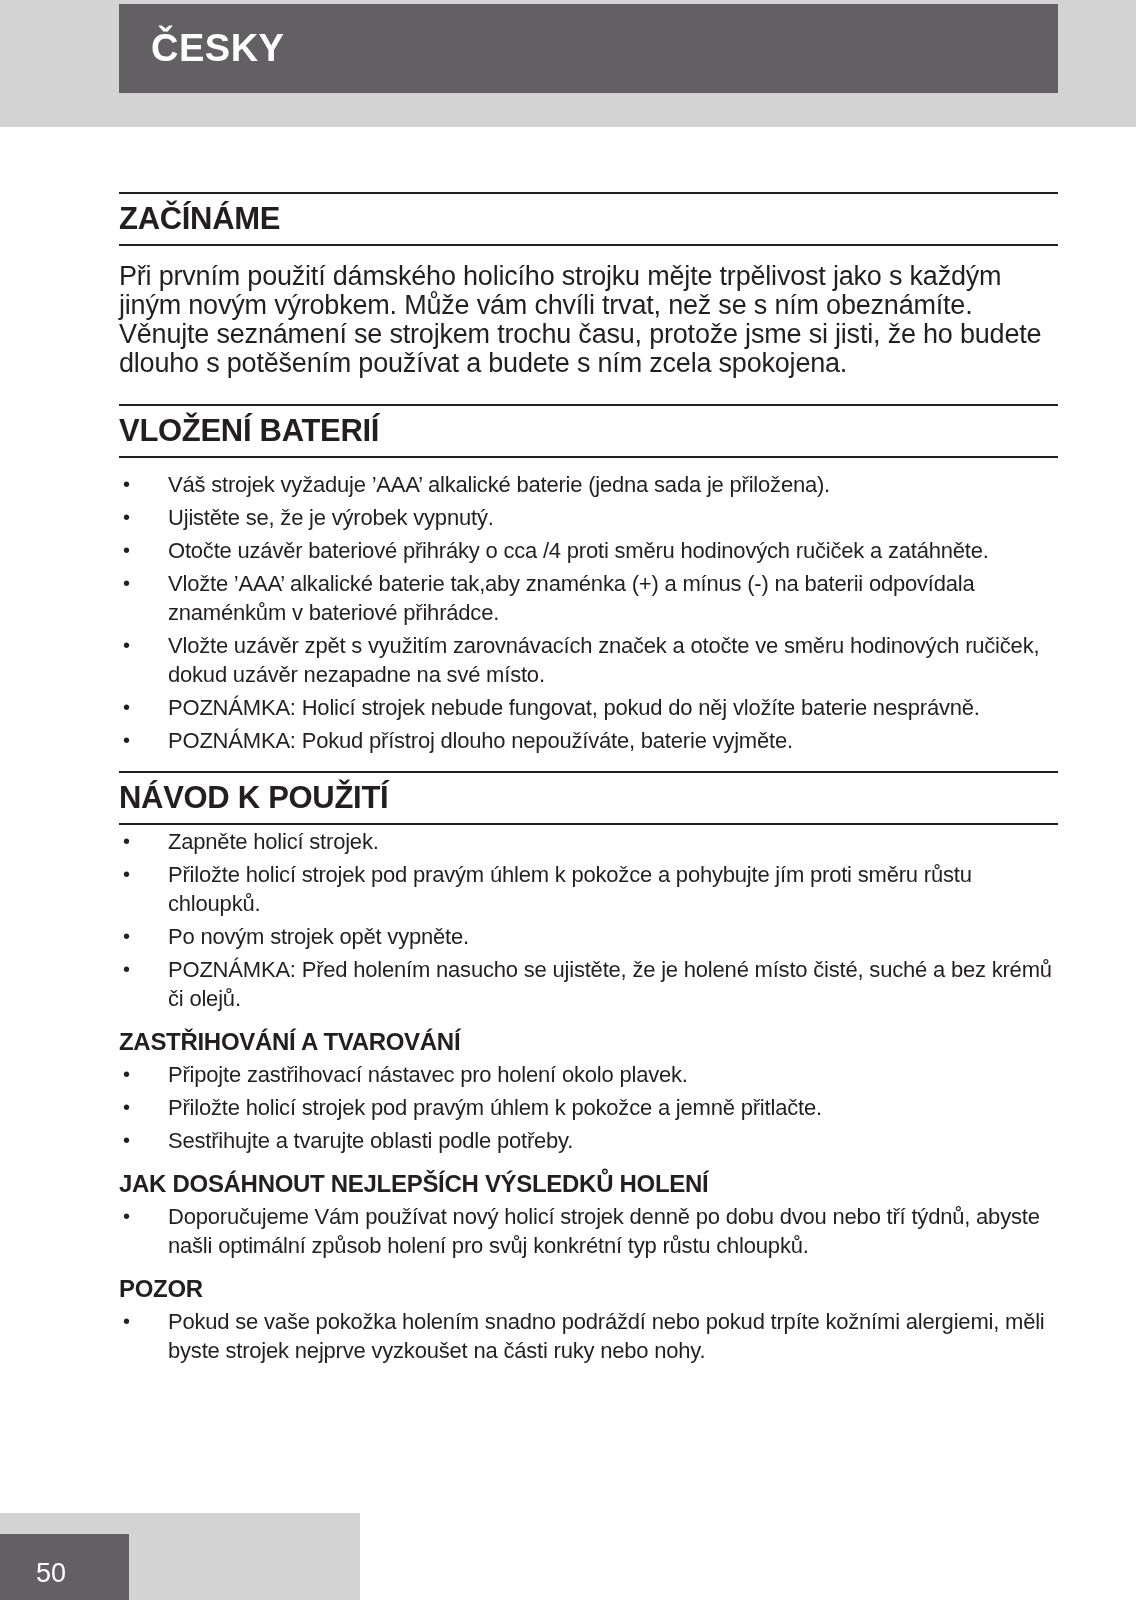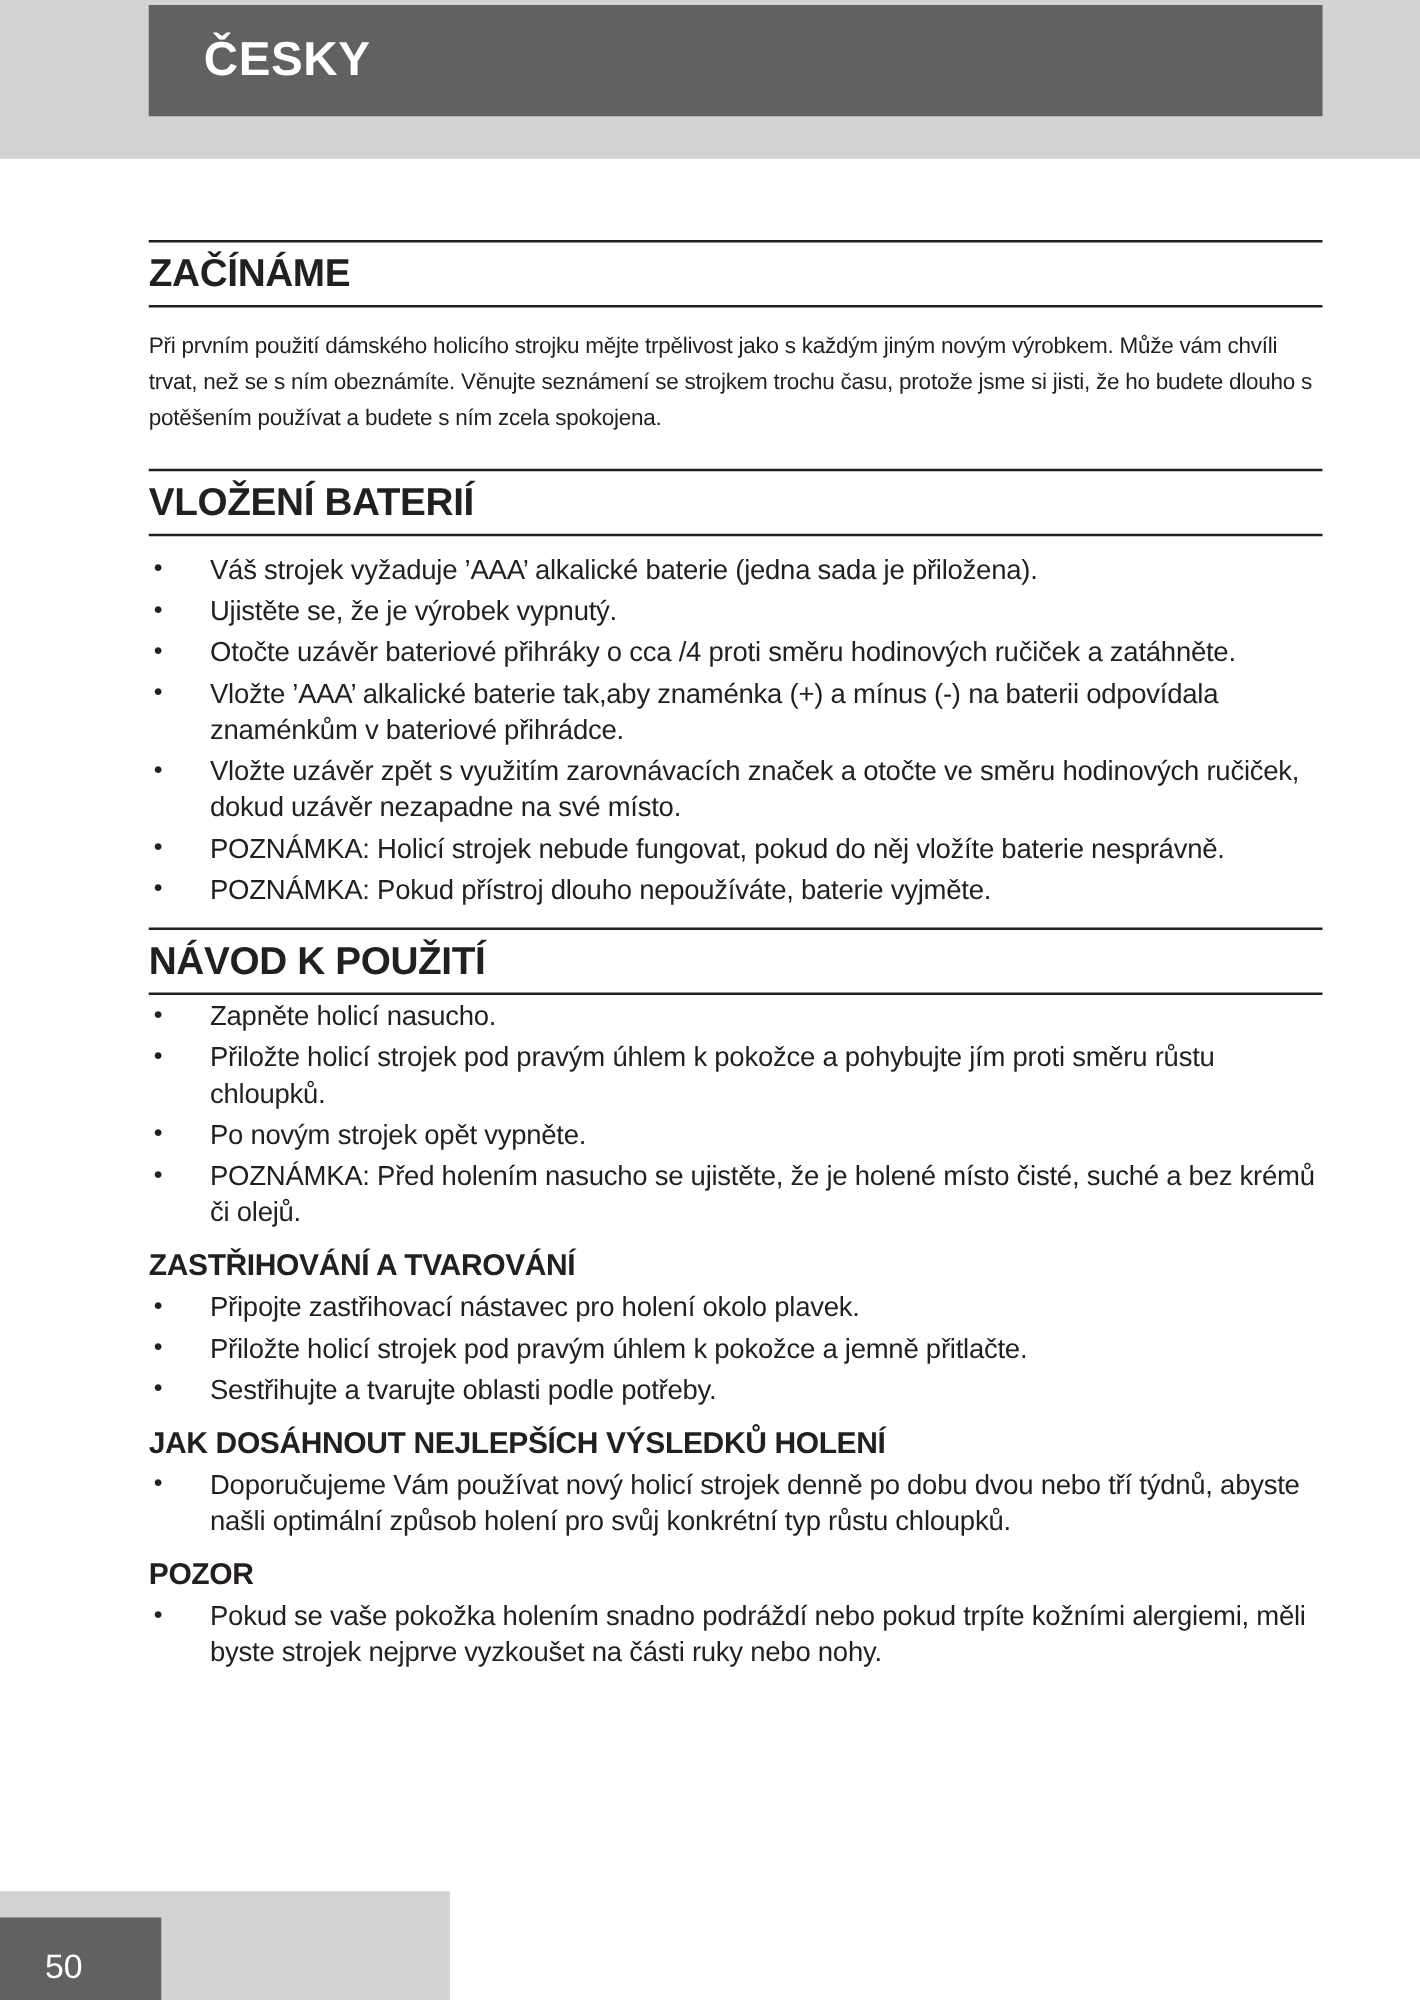--- a/index.html
+++ b/index.html
@@ -26,21 +26,21 @@
     top: 4px; left: 119px;
     width: 939px; height: 89px;
     background: var(--bar_gray, #626062);
     display: flex;
     align-items: center;
   }
   .header-title {
     color: #ffffff;
     font-size: 38px;
     font-weight: bold;
-    padding-left: 44px;
+    padding-left: 32px;
     letter-spacing: 0.5px;
   }
   .content {
     position: absolute;
     top: 127px; left: 119px;
     width: 939px;
   }
   .rule {
     height: 2px;
     background: var(--text_black, #231f20);
@@ -53,21 +53,21 @@
     letter-spacing: -0.3px;
   }
   h3 {
     font-size: 24px;
     line-height: 30px;
     font-weight: bold;
     margin: 14px 0 3px 0;
     letter-spacing: -0.3px;
   }
   p.body {
-    font-size: 18px;
+    font-size: 27px;
     line-height: 29px;
     margin: 16px 0 0 0;
     letter-spacing: -0.2px;
   }
   .sec-zaciname { margin-top: 65px; }
   .sec-vlozeni  { margin-top: 26px; }
   .sec-navod    { margin-top: 16px; }
   ul.bullet-list {
     list-style: none;
     margin: 12px 0 0 0;
@@ -163,21 +163,21 @@
     </section>
 
     <section class="sec-navod">
       <div class="rule"></div>
       <h2>NÁVOD K POUŽITÍ</h2>
       <div class="rule"></div>
 
       <ul class="bullet-list tight">
         <li>
           <span class="bullet">•</span>
-          <span class="li-text">Zapněte holicí nasucho.</span>
+          <span class="li-text">Zapněte holicí strojek.</span>
         </li>
         <li>
           <span class="bullet">•</span>
           <span class="li-text">Přiložte holicí strojek pod pravým úhlem k pokožce a pohybujte jím proti směru růstu chloupků.</span>
         </li>
         <li>
           <span class="bullet">•</span>
           <span class="li-text">Po novým strojek opět vypněte.</span>
         </li>
         <li>

